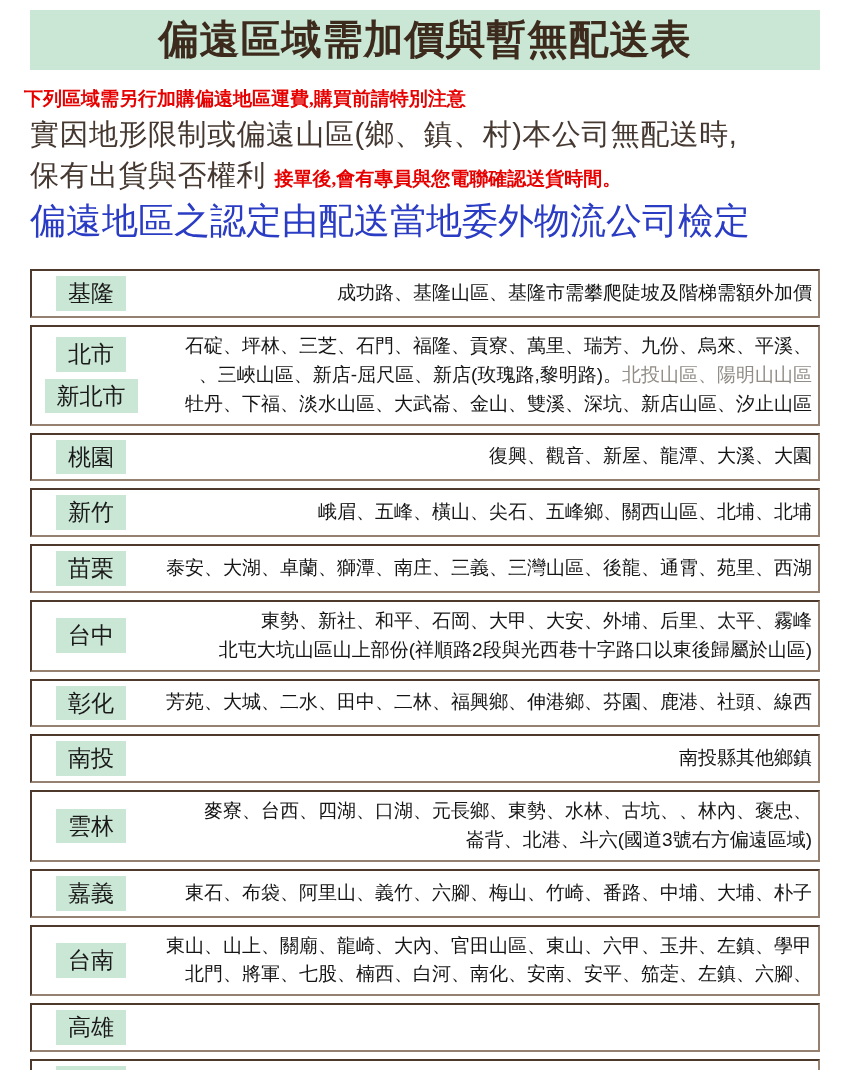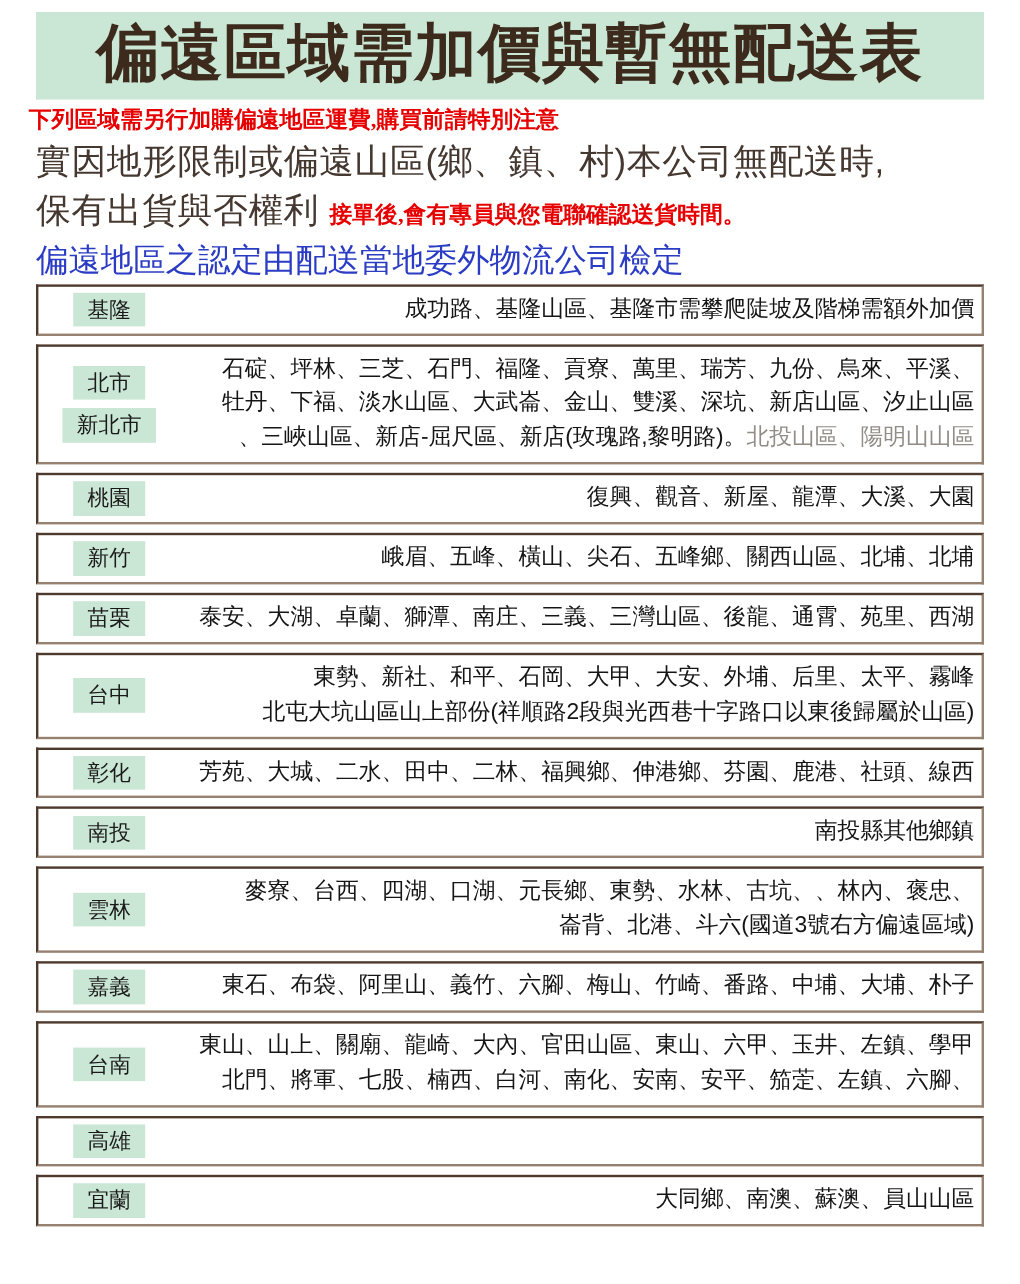--- a/index.html
+++ b/index.html
@@ -19,55 +19,55 @@
     width:850px;height:1070px;overflow:hidden;background:#fff;
     font-family:"Liberation Sans", sans-serif;
   }
   .page{padding:10px 30px 0 30px;}
   .title-bar{
     background:var(--green);
     text-align:center;
     padding:7px 0 9px 0;
   }
   .title{
-    font-size:52px;font-weight:700;color:var(--title-brown);letter-spacing:1px;
+    font-size:40px;font-weight:700;color:var(--title-brown);letter-spacing:1px;
     line-height:1.1;
   }
   .red-note{
     color:var(--red);font-weight:700;font-size:19px;
     font-family:"Liberation Serif", serif;
-    margin:4px 0 2px -6px;
+    margin:16px 0 2px -6px;
   }
   .notice-line{
     font-size:29px;color:var(--notice-brown);line-height:1.42;
     letter-spacing:0.5px;white-space:nowrap;
   }
   .red-inline{
     font-size:19px;color:var(--red);font-weight:700;
     font-family:"Liberation Serif", serif;
     letter-spacing:0;
   }
   .blue-line{
-    font-size:27px;color:var(--blue);line-height:1.3;
-    margin:2px 0 2px 0;white-space:nowrap;
+    font-size:36px;color:var(--blue);line-height:1.3;
+    margin:2px 0 24px 0;white-space:nowrap;
   }
   .rows{display:flex;flex-direction:column;gap:7px;}
   .row{
     border:2px solid;
     border-color:var(--border-dark) var(--border-light) var(--border-light) var(--border-dark);
     display:flex;align-items:center;
     padding:5px 6px;min-height:42px;background:#fff;
   }
   .labels{
     width:106px;flex-shrink:0;
     display:flex;flex-direction:column;align-items:center;gap:7px;
   }
   .label{
     background:var(--green);color:#1a1a1a;
-    font-size:18px;line-height:1.25;padding:3px 12px;white-space:nowrap;
+    font-size:23px;line-height:1.25;padding:3px 12px;white-space:nowrap;
   }
   .content{flex:1;min-width:0;}
   .line{
     font-size:19px;color:var(--ink);line-height:1.52;white-space:nowrap;text-align:right;
   }
   .muted{color:var(--muted);}
 </style>
 </head>
 <body>
 
@@ -94,22 +94,22 @@
           <div class="line"><span>成功路、基隆山區、基隆市需攀爬陡坡及階梯需額外加價</span></div>
         </div>
       </div>
       <div class="row">
         <div class="labels">
           <div class="label">北市</div>
           <div class="label">新北市</div>
         </div>
         <div class="content">
           <div class="line"><span>石碇、坪林、三芝、石門、福隆、貢寮、萬里、瑞芳、九份、烏來、平溪、</span></div>
+          <div class="line"><span>、三峽山區、新店-屈尺區、新店(玫瑰路,黎明路)。</span><span class="muted">北投山區、陽明山山區</span></div>
           <div class="line"><span>牡丹、下福、淡水山區、大武崙、金山、雙溪、深坑、新店山區、汐止山區</span></div>
-          <div class="line"><span>、三峽山區、新店-屈尺區、新店(玫瑰路,黎明路)。</span><span class="muted">北投山區、陽明山山區</span></div>
         </div>
       </div>
       <div class="row">
         <div class="labels">
           <div class="label">桃園</div>
         </div>
         <div class="content">
           <div class="line"><span>復興、觀音、新屋、龍潭、大溪、大園</span></div>
         </div>
       </div>

